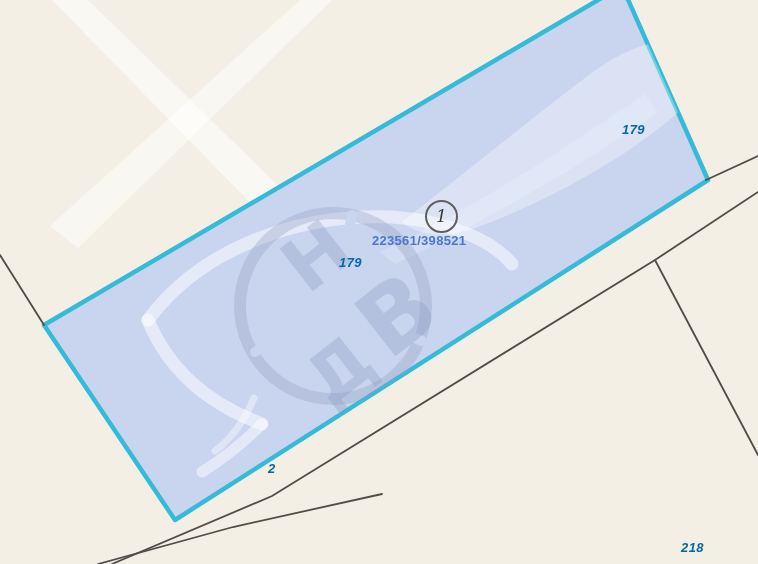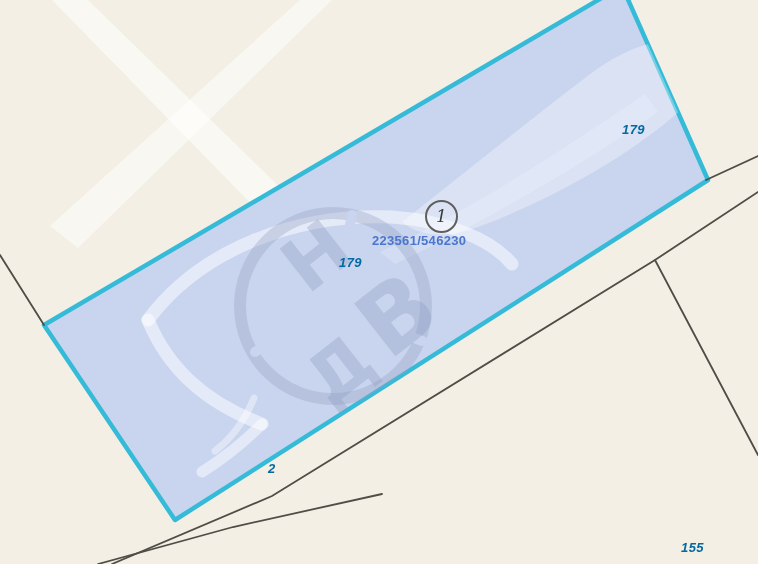--- a/index.html
+++ b/index.html
@@ -130,21 +130,21 @@
     <polyline points="382,494 233,527 98,564" class="boundary-line"></polyline>
     <polyline points="655,260 693,332 758,455" class="boundary-line"></polyline>
   </svg>
 
   <span class="area-label" style="left:622px; top:122px;">179</span>
 
   <span class="area-label" style="left:339px; top:255px;">179</span>
 
   <span class="area-label" style="left:268px; top:461px;">2</span>
 
-  <span class="area-label" style="left:681px; top:540px;">155</span>
+  <span class="area-label" style="left:681px; top:540px;">218</span>
 
-  <span class="parcel-id-label">223561/546230</span>
+  <span class="parcel-id-label">223561/398521</span>
 
   <div class="parcel-marker">
     <span>1</span>
   </div>
 
 </div>
 
 </body></html>

